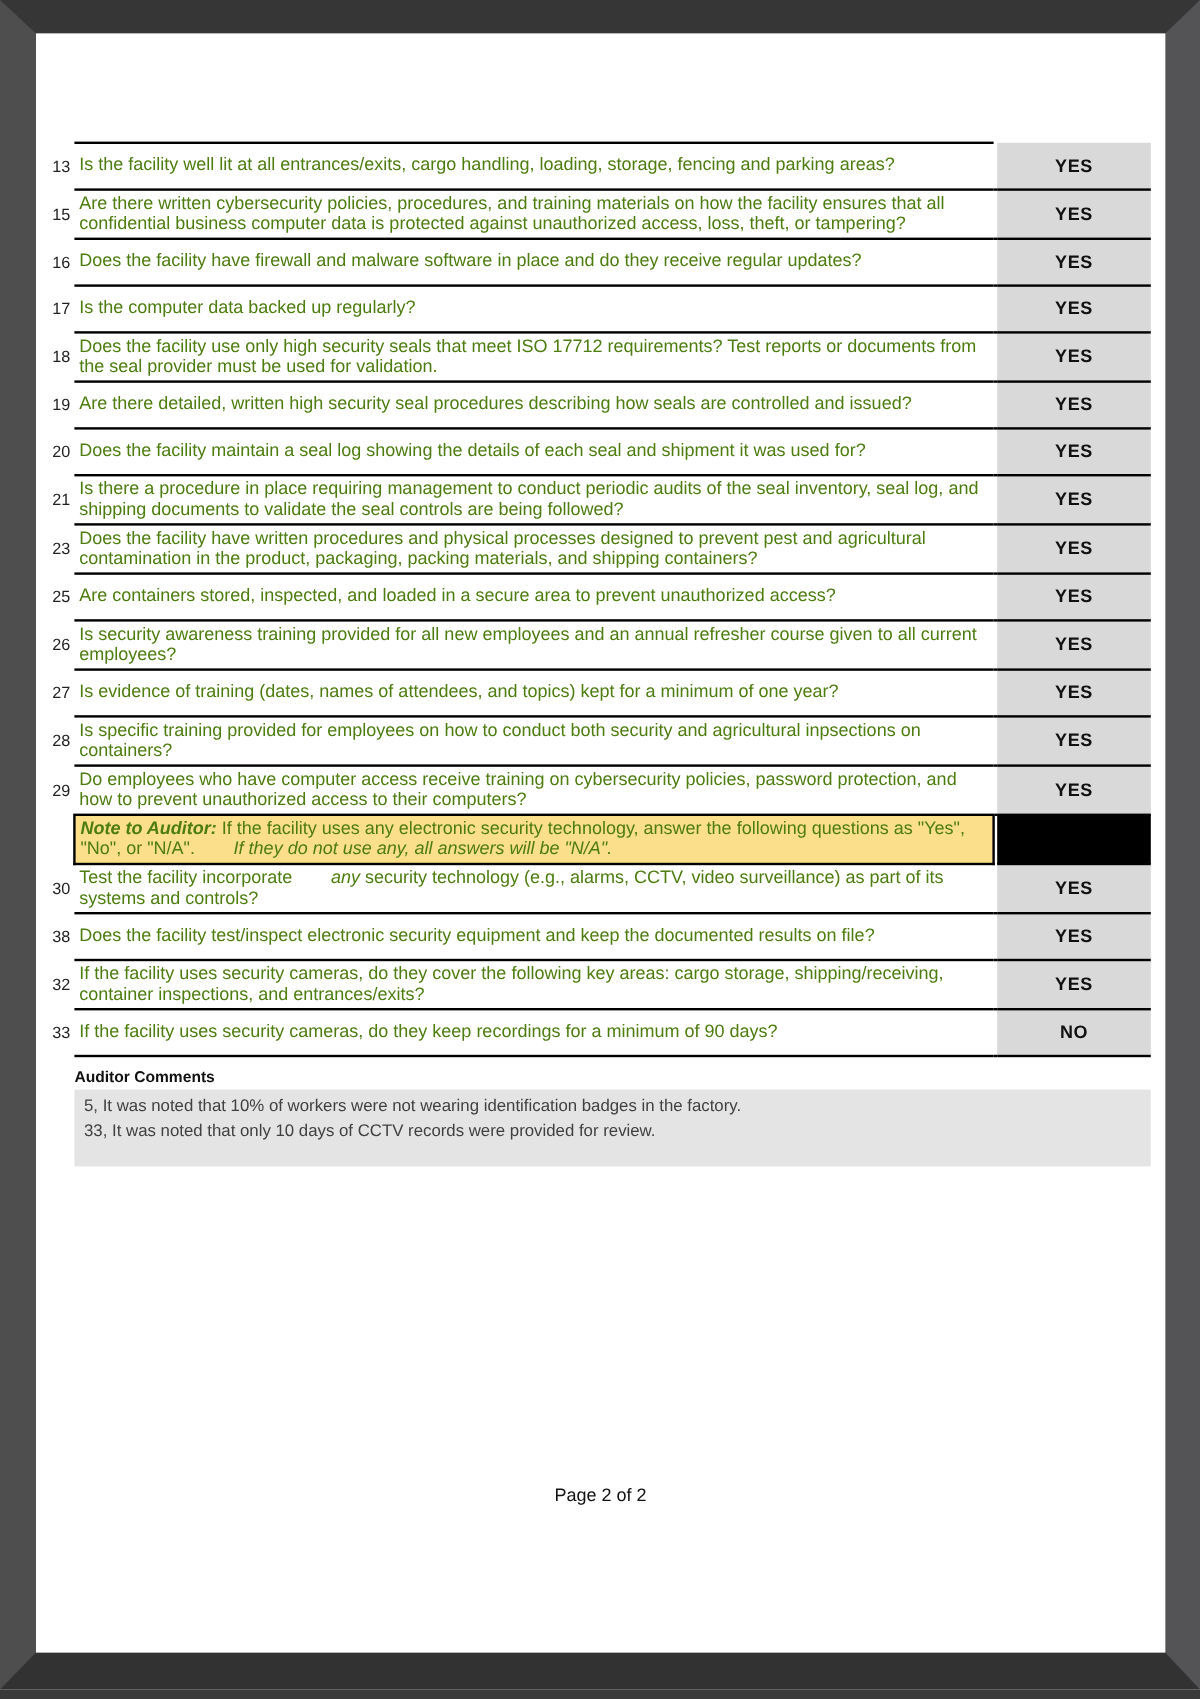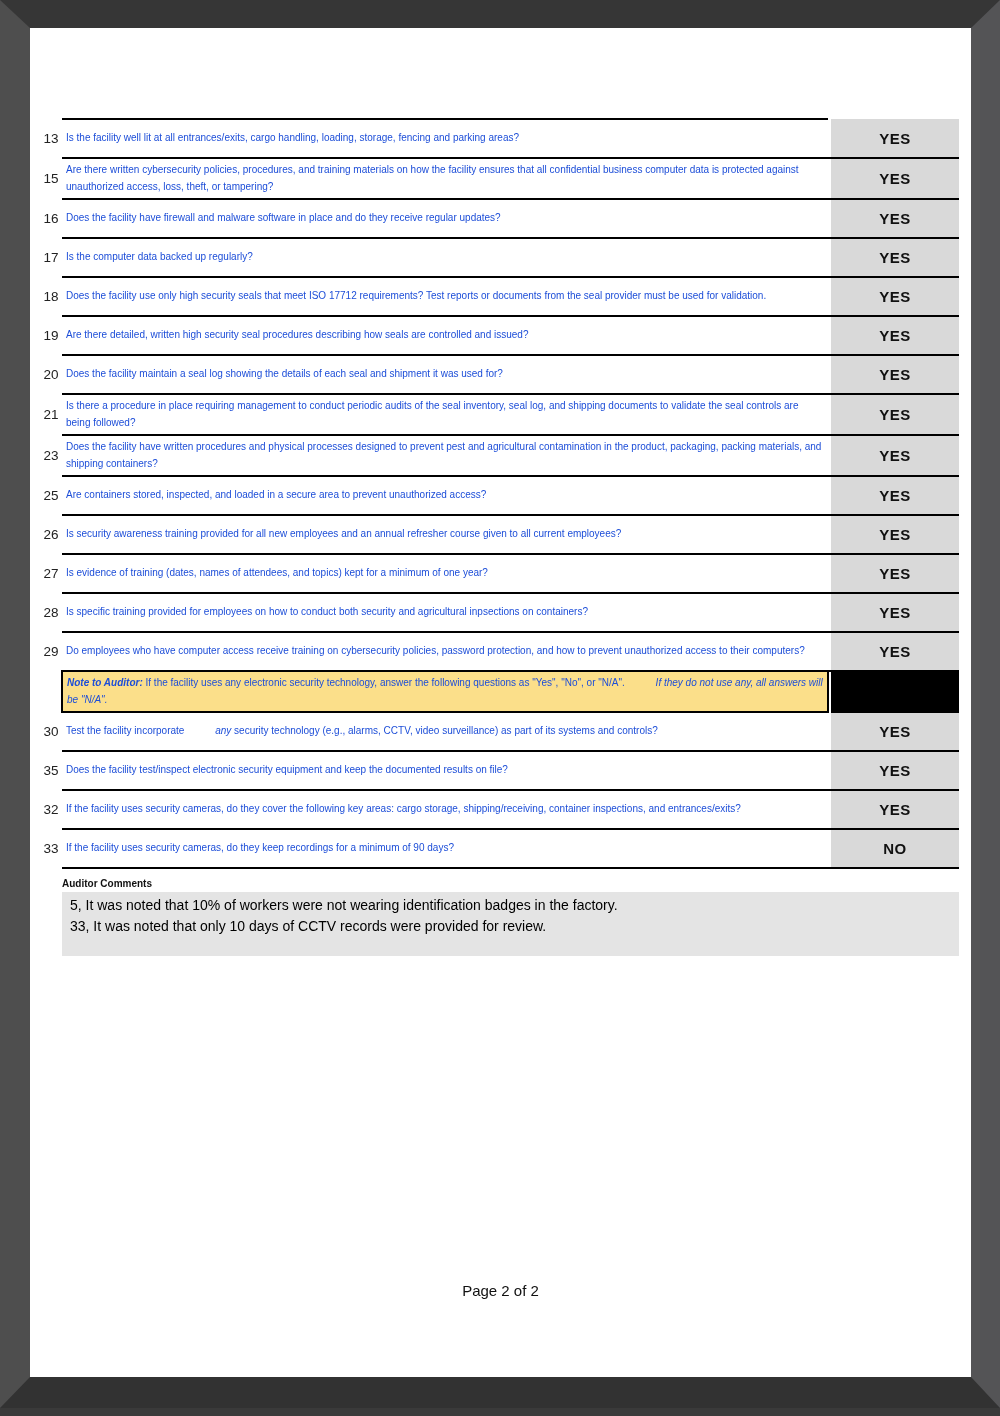--- a/index.html
+++ b/index.html
@@ -25,21 +25,21 @@
   }
   table.checklist { width: 100%; border-collapse: collapse; table-layout: fixed; }
   col.c-num { width: 22px; }
   col.c-gap { width: 3px; }
   col.c-a { width: 128px; }
   td { vertical-align: middle; }
   td.num {
     font-size: 13.5px; color: #222; text-align: center; padding: 0 1px;
   }
   td.q {
-    font-size: 10px; color: #1d4ed8; line-height: 16.5px;
+    font-size: 15px; color: #4d7c0f; line-height: 16.5px;
     padding: 3px 4px 3px 4px; height: 39px;
     border-bottom: 2.5px solid #000;
   }
   td.gap { border-bottom: 2.5px solid #000; padding: 0; }
   td.a {
     border-bottom: 2.5px solid #000;
     background: var(--answer_bg, #d9d9d9);
     text-align: center; font-weight: bold;
     font-size: 15px; letter-spacing: .5px; color: #111;
   }
@@ -47,31 +47,31 @@
   td.noteq {
     background: var(--note_bg, #fbdf8a);
     border: 2.5px solid #000;
   }
   td.notea { background: var(--note_answer_bg, #000); }
   td.notegap { border-bottom: none; }
   .bi { font-weight: bold; font-style: italic; text-align: right; }
   .it { font-style: italic; margin-left: 28px; }
   .comments-header {
     margin: 9px 0 3px 22px;
-    font-weight: bold; font-size: 10px; color: #111;
+    font-weight: bold; font-size: 13px; color: #111;
   }
   .comments-box {
     margin-left: 22px;
     background: var(--comments_bg, #e4e4e4);
     min-height: 64px;
     padding: 3px 8px;
-    font-size: 14px; line-height: 20.5px; color: #000000;
+    font-size: 14px; line-height: 20.5px; color: #404040;
   }
   .pagenum {
-    position: absolute; left: 0; top: 1254px; width: 100%;
+    position: absolute; left: 0; top: 1210px; width: 100%;
     text-align: center; font-size: 15px; color: #111;
   }
 </style>
 </head>
 <body>
 
 <div class="frame">
   <div class="page">
 
     <table class="checklist">
@@ -172,21 +172,21 @@
             <td class="gap notegap"></td>
             <td class="a notea"></td>
           </tr>
           <tr>
             <td class="num">30</td>
             <td class="q"><span>Test the facility incorporate </span><span class="it">any</span><span> security technology (e.g., alarms, CCTV, video surveillance) as part of its systems and controls?</span></td>
             <td class="gap"></td>
             <td class="a">YES</td>
           </tr>
           <tr>
-            <td class="num">35</td>
+            <td class="num">38</td>
             <td class="q">Does the facility test/inspect electronic security equipment and keep the documented results on file?</td>
             <td class="gap"></td>
             <td class="a">YES</td>
           </tr>
           <tr>
             <td class="num">32</td>
             <td class="q">If the facility uses security cameras, do they cover the following key areas: cargo storage, shipping/receiving, container inspections, and entrances/exits?</td>
             <td class="gap"></td>
             <td class="a">YES</td>
           </tr>

